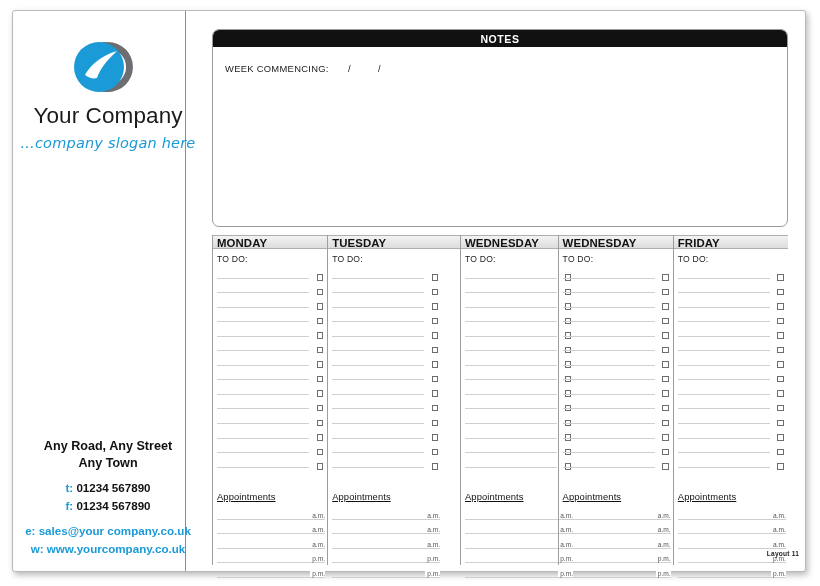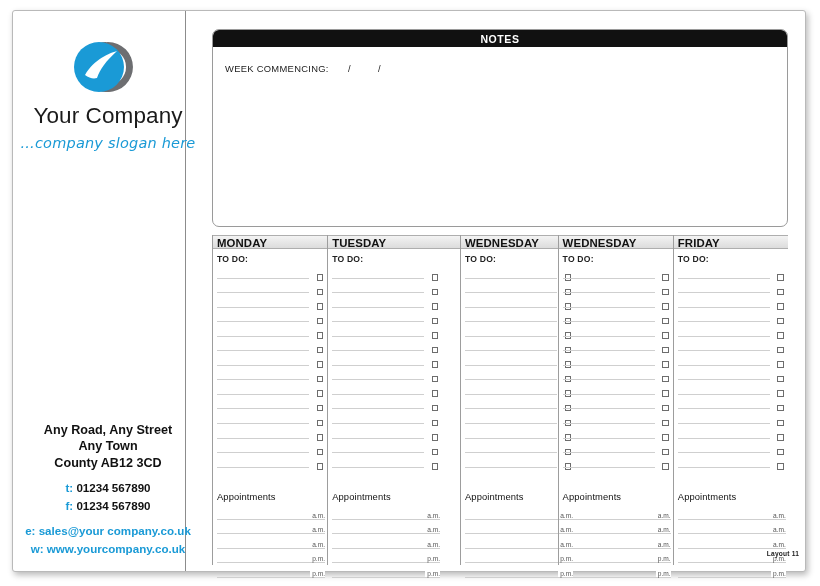--- a/index.html
+++ b/index.html
@@ -155,21 +155,21 @@
     left: 5px; top: 2px;
     font-size: 11.4px;
     font-weight: bold;
     color: #111111;
     letter-spacing: 0.1px;
   }
   .todo-label {
     position: absolute;
     left: 5px; top: 19px;
     font-size: 8.6px;
-    font-weight: bold;
+    font-weight: normal;
     color: #222222;
     letter-spacing: 0.2px;
   }
   .todo-rows {
     position: absolute;
     left: 5px; top: 32px;
     width: 107px;
   }
   .todo-row {
     position: relative;
@@ -189,20 +189,21 @@
     border: 1px solid #6d6d6d;
     background: #ffffff;
     box-sizing: border-box;
   }
   .appt-label {
     position: absolute;
     left: 5px; top: 256px;
     font-size: 9.4px;
     color: #111111;
     letter-spacing: 0.1px;
+    text-decoration: underline;
   }
   .appt-rows {
     position: absolute;
     left: 5px; top: 272px;
     width: 108px;
   }
   .appt-row {
     position: relative;
     height: 14.6px;
   }
@@ -250,21 +251,20 @@
             <path d="M16 38 C26 40 36 38 45 32 C40 42 30 47 20 45 Z" fill="#ffffff" opacity="0"></path>
           </svg>
         </div>
         <div class="company-name">Your Company</div>
         <div class="company-slogan">...company slogan here</div>
       </div>
 
       <div class="address-block">
         <div class="addr-line">Any Road, Any Street</div>
         <div class="addr-line">Any Town</div>
-        <div class="addr-line">County AB12 3CD</div>
         <div class="addr-gap"></div>
         <div class="contact-line">
           <span class="lbl">t:</span>
           <span class="val-dark">01234 567890</span>
         </div>
         <div class="contact-line">
           <span class="lbl">f:</span>
           <span class="val-dark">01234 567890</span>
         </div>
         <div class="addr-gap"></div>

